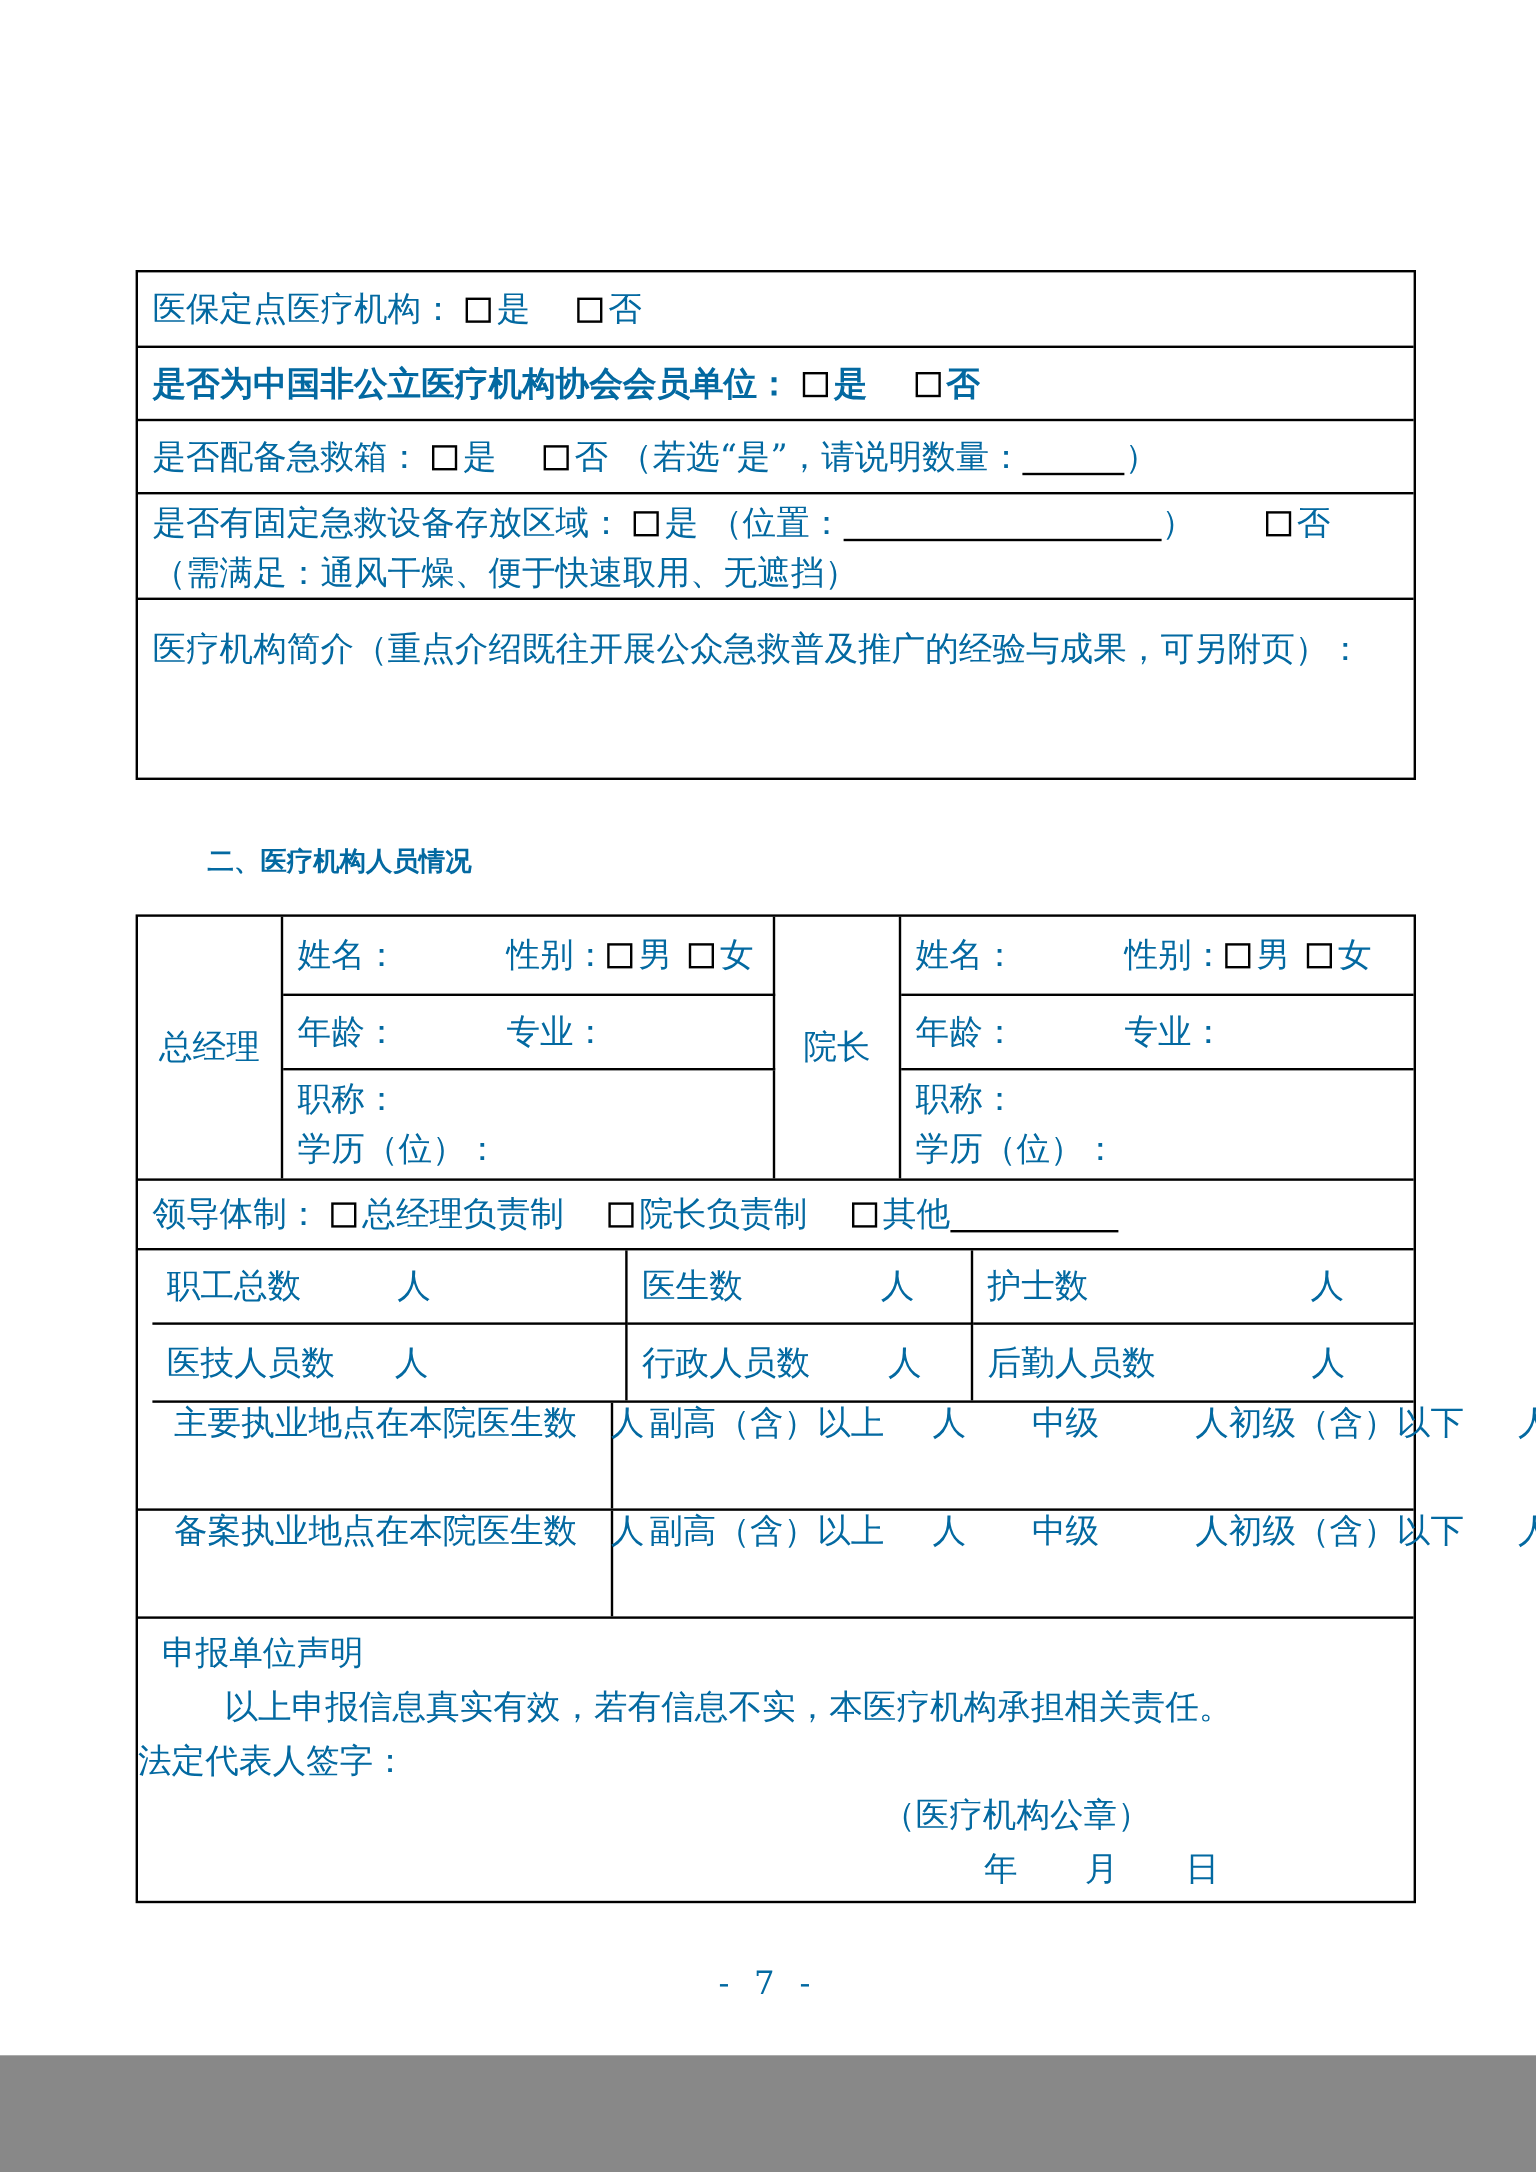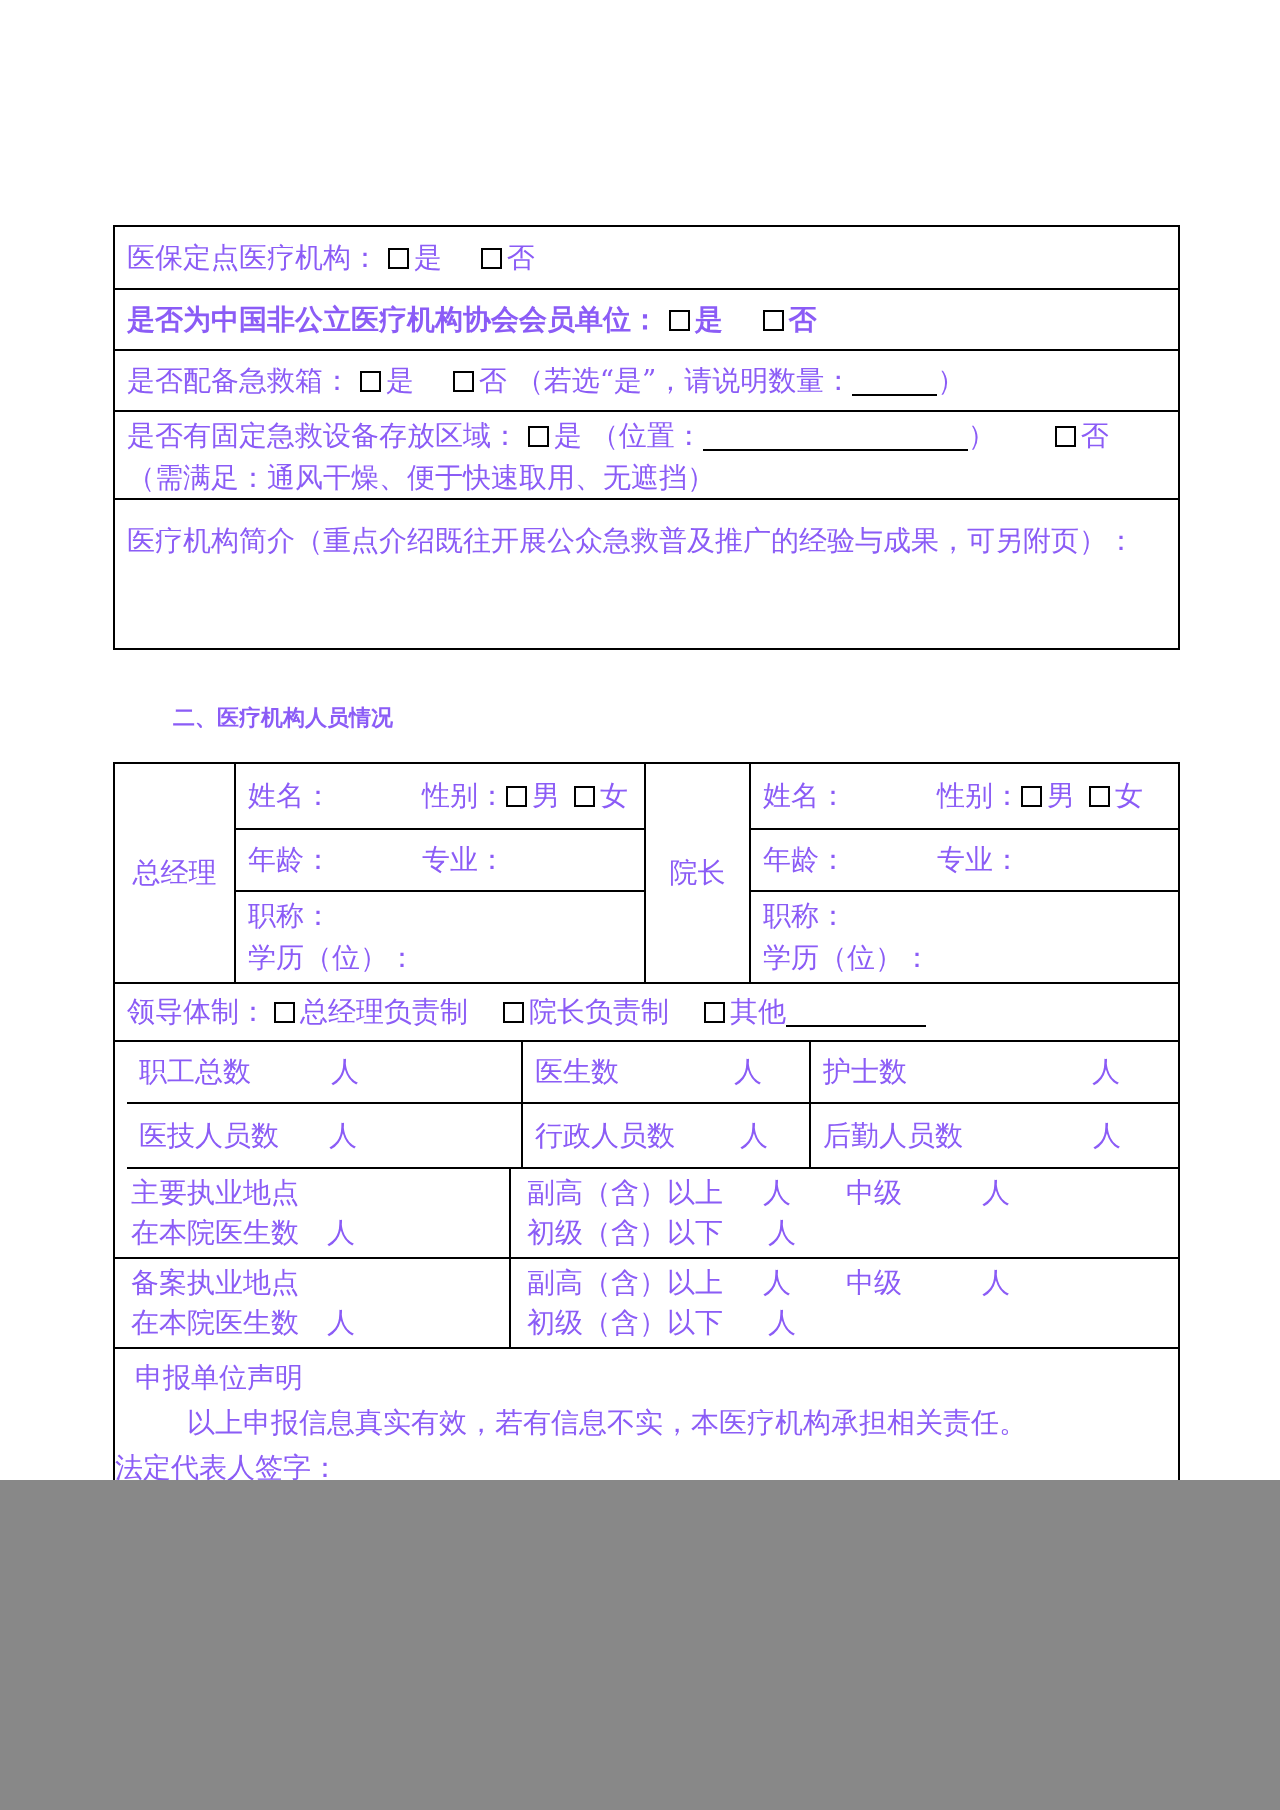--- a/index.html
+++ b/index.html
@@ -1,21 +1,21 @@
 <!DOCTYPE html>
 <html><head>
 <meta charset="utf-8">
 <style>
   html,body{margin:0;padding:0;background:#888;}
   .page{
     position:relative;
-    width:1280px;height:1480px;
+    width:1280px;height:1713px;
     margin:0 auto;
     background:#ffffff;
-    color:#8b5cf6;
+    color:#0369a1;
     font-family:"DejaVu Serif","Liberation Serif",serif;
     font-size:28px;
   }
   
   .cb{
     display:inline-block;width:21px;height:21px;
     border:2px solid #000;box-sizing:border-box;
     vertical-align:-2px;margin-right:5px;background:#fff;
   }
   .blank{
@@ -72,42 +72,42 @@
     display:flex;align-items:center;padding-left:12px;white-space:nowrap;
   }
   .p-cell.rb{border-right:2px solid #000;}
   .p-cell.bb{border-bottom:2px solid #000;}
   .p-cell.two{
     flex-direction:column;align-items:flex-start;justify-content:space-evenly;
     line-height:34px;
   }
   .leadrow{
     height:58px;line-height:56px;border-bottom:2px solid #000;
-    box-sizing:border-box;padding-left:12px;white-space:nowrap;font-family:Liberation Serif, serif;
+    box-sizing:border-box;padding-left:12px;white-space:nowrap;
   }
   .staff{
     display:grid;
     grid-template-columns:396px 288px 1fr;
     grid-template-rows:62px 63px;
     border-bottom:2px solid #000;
     margin-left:12px;
   }
   .staff > div{
     box-sizing:border-box;display:flex;align-items:center;
     padding-left:12px;white-space:nowrap;
   }
   .staff .rb{border-right:2px solid #000;}
   .staff .bb{border-bottom:2px solid #000;}
   .prac{
     display:grid;grid-template-columns:396px 1fr;
     border-bottom:2px solid #000;height:90px;box-sizing:border-box;
   }
   .prac > div{
-    box-sizing:border-box;display:flex;flex-direction:column;
-    justify-content:space-evenly;padding-left:16px;white-space:nowrap;
+    box-sizing:border-box;display:flex;flex-direction:row;
+    justify-content:space-evenly;padding-left:30px;white-space:nowrap;
     line-height:34px;
   }
   .prac .rb{border-right:2px solid #000;}
   .decl{
     height:235px;box-sizing:border-box;padding-top:6px;line-height:45px;
   }
   .decl div{white-space:nowrap;}
   .d-title{padding-left:20px;}
   .d-body{padding-left:72px;}
   .d-sign{}

